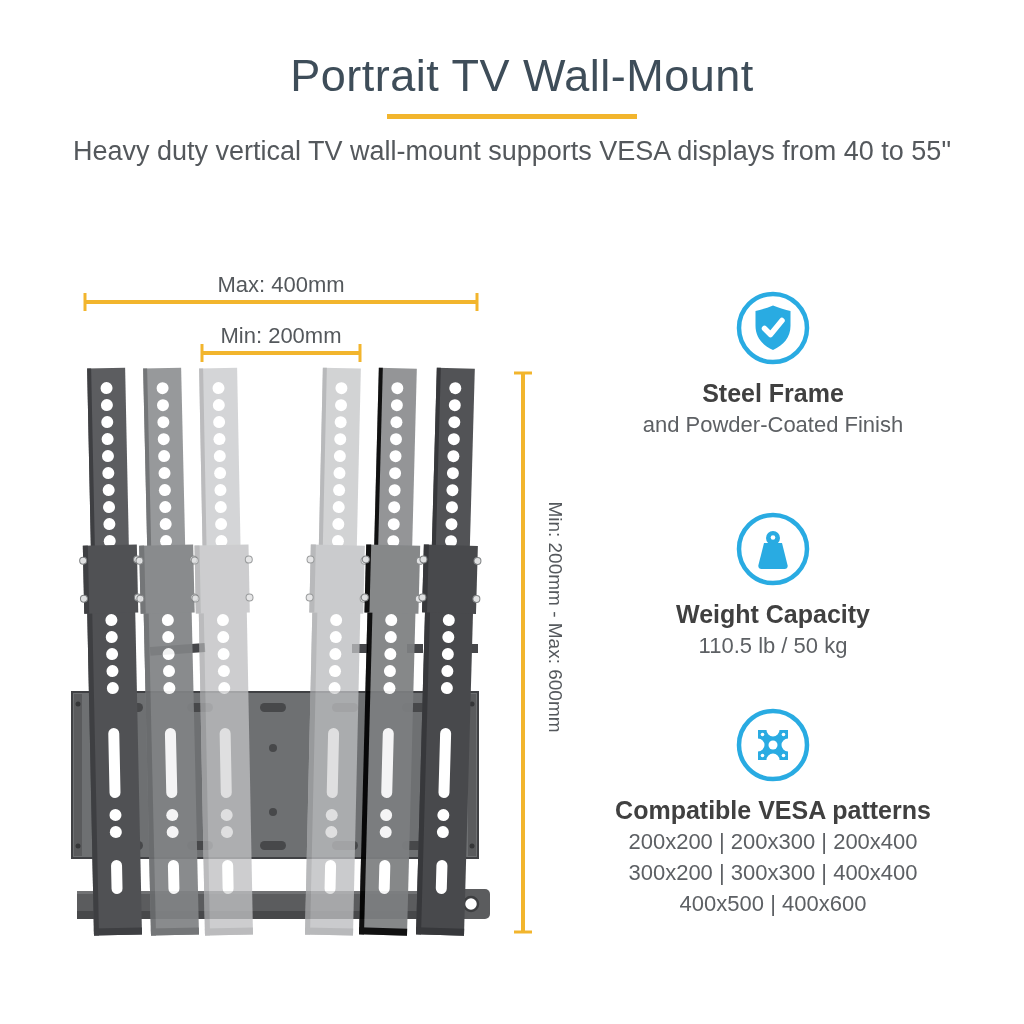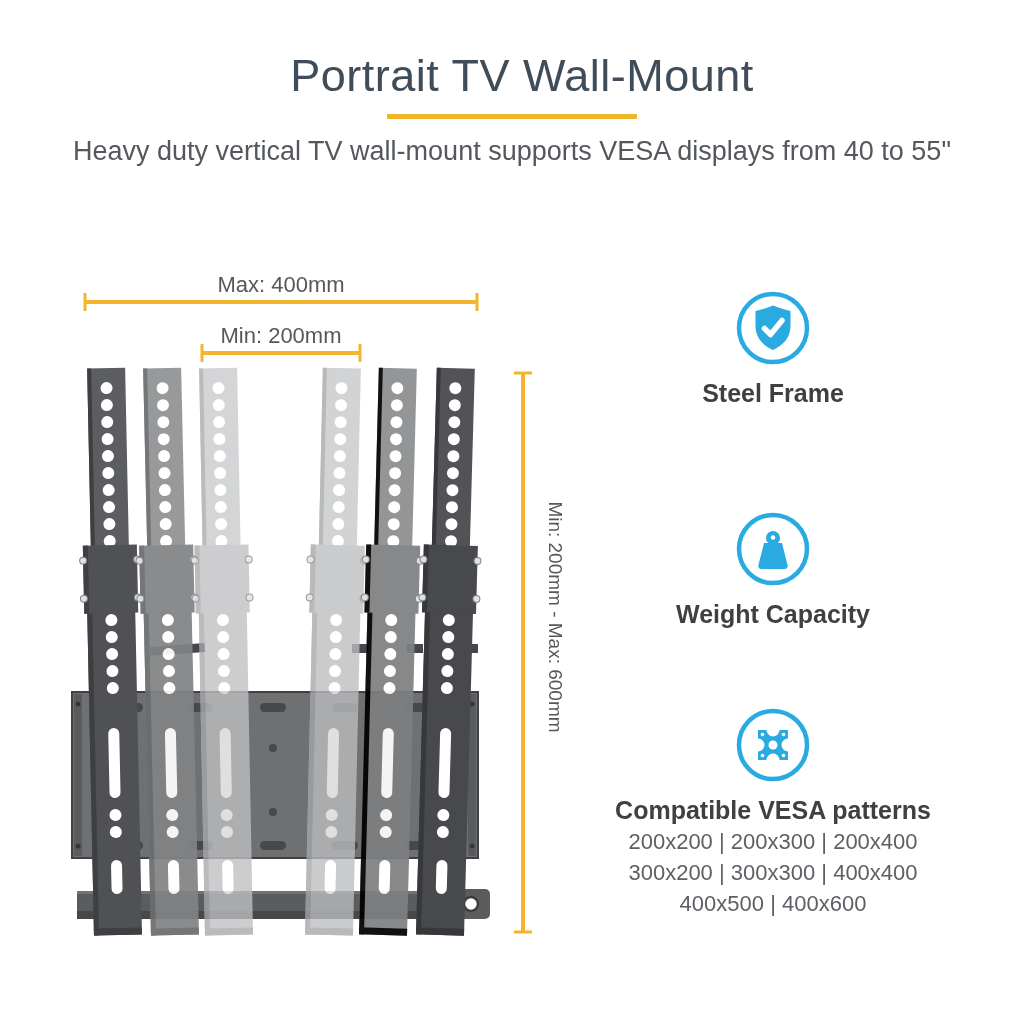--- a/index.html
+++ b/index.html
@@ -155,30 +155,32 @@
   <text class="dim-label-vert" x="549" y="617" text-anchor="middle" transform="rotate(90 549 617)">Min: 200mm - Max: 600mm</text>
 </svg>
 
 <section class="feature feature-1">
   <svg class="feature-icon" viewBox="0 0 78 78">
     <circle cx="39" cy="39" r="34" fill="none" stroke="#29abe2" stroke-width="4.5"></circle>
     <path fill="#29abe2" d="M39 16.5c6.5 2.6 12 4.3 17.5 5.6v14.6c0 11.5-7 19.6-17.5 24.2-10.5-4.6-17.5-12.7-17.5-24.2V22.1C27 20.8 32.5 19.1 39 16.5z"></path>
     <polyline points="30.5,39.5 36.5,45.5 48,31.5" fill="none" stroke="#ffffff" stroke-width="5.5" stroke-linecap="round" stroke-linejoin="round"></polyline>
   </svg>
   <h3 class="feature-title">Steel Frame</h3>
+  <p class="feature-line">and Powder-Coated Finish</p>
 </section>
 
 <section class="feature feature-2">
   <svg class="feature-icon" viewBox="0 0 78 78">
     <circle cx="39" cy="39" r="34" fill="none" stroke="#29abe2" stroke-width="4.5"></circle>
     <circle cx="39" cy="28" r="7" fill="#29abe2"></circle>
     <circle cx="39" cy="27.5" r="2.3" fill="#ffffff"></circle>
     <path fill="#29abe2" d="M30 33h18l5.6 22.2c.5 2-1 3.8-3 3.8H27.4c-2 0-3.5-1.8-3-3.8L30 33z"></path>
   </svg>
   <h3 class="feature-title">Weight Capacity</h3>
+  <p class="feature-line">110.5 lb / 50 kg</p>
 </section>
 
 <section class="feature feature-3">
   <svg class="feature-icon" viewBox="0 0 78 78">
     <circle cx="39" cy="39" r="34" fill="none" stroke="#29abe2" stroke-width="4.5"></circle>
     <path fill="#29abe2" d="M24 24 L32.5 24 A6.5 6.5 0 0 0 45.5 24 L54 24 L54 32.5 A6.5 6.5 0 0 0 54 45.5 L54 54 L45.5 54 A6.5 6.5 0 0 0 32.5 54 L24 54 L24 45.5 A6.5 6.5 0 0 0 24 32.5 Z"></path>
     <circle cx="39" cy="39" r="4.5" fill="#ffffff"></circle>
     <circle cx="28.5" cy="28.5" r="1.8" fill="#ffffff"></circle>
     <circle cx="49.5" cy="28.5" r="1.8" fill="#ffffff"></circle>
     <circle cx="28.5" cy="49.5" r="1.8" fill="#ffffff"></circle>

